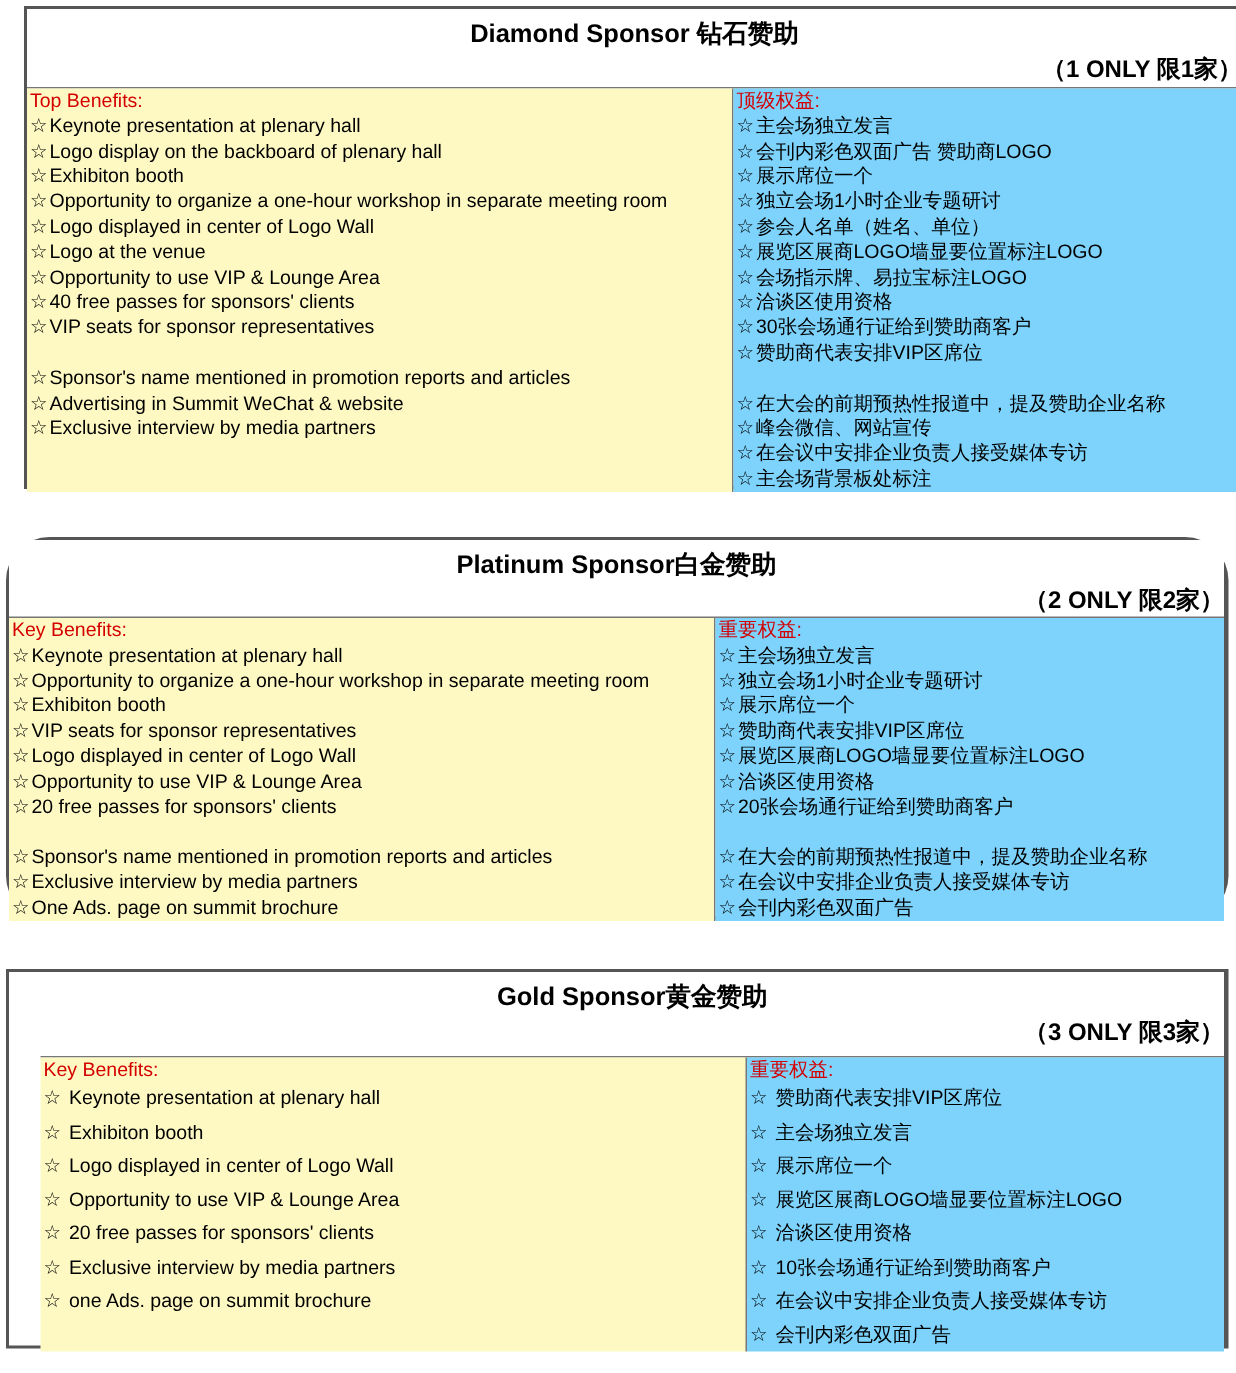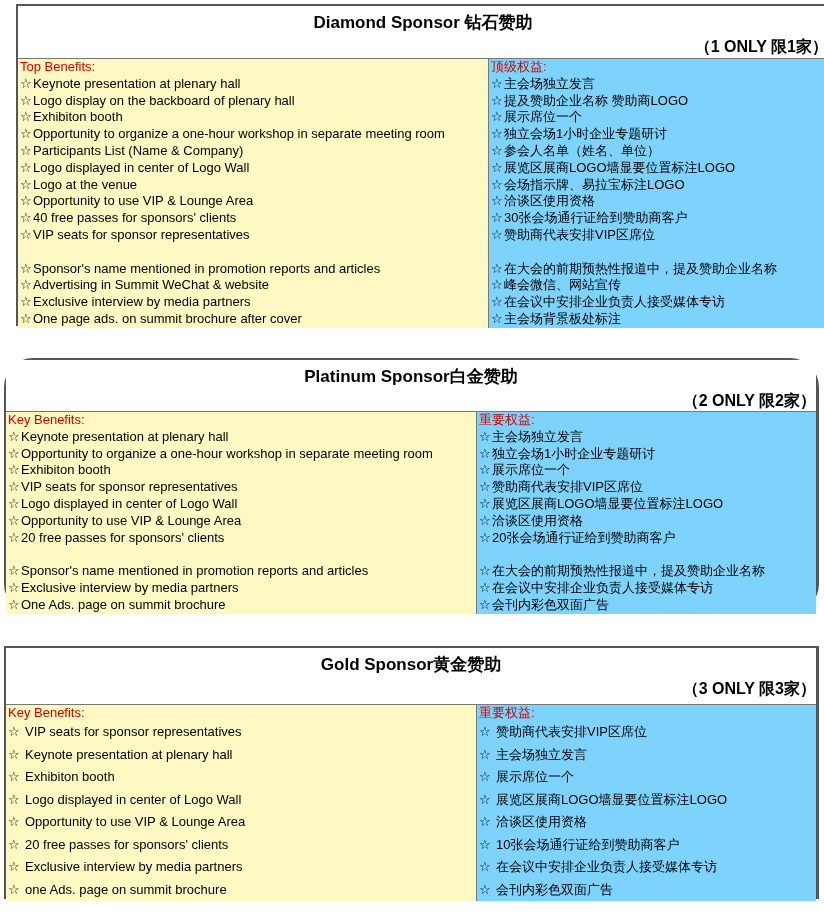--- a/index.html
+++ b/index.html
@@ -16,57 +16,55 @@
     .row { font-size: 13px; white-space: nowrap; overflow: hidden; }
     .row.hd { color: #d40000; }
     .row.gap { }
     .star { display: inline-block; width: 13px; }
     #diamond { top: 4px; height: 322px; margin-left: 12px; }
     #diamond .tier-header { height: 52px; }
     #diamond .row { height: 16.8px; line-height: 16.8px; }
     #platinum { top: 358px; height: 255px; border-radius: 29px; }
     #platinum .tier-header { height: 51px; }
     #platinum .row { height: 16.8px; line-height: 16.8px; }
-    #gold { top: 646px; height: 253px; }
+    #gold { top: 646px; height: 253px; padding-left: 21px; }
     #gold .tier-header { height: 56px; }
     #gold .row { height: 22.5px; line-height: 22.5px; }
     #gold .row.hd { height: 16px; line-height: 16px; }
     #gold .star { width: 17px; }
   </style>
 </head>
 <body>
 
 <div class="tier" id="diamond">
   <div class="tier-header">
     <div class="tier-title">Diamond Sponsor 钻石赞助</div>
     <div class="tier-quota">（1 ONLY 限1家）</div>
   </div>
   <div class="tier-body">
     <div class="col-en">
         <div class="row hd">Top Benefits:</div>
         <div class="row"><span class="star">☆</span><span>Keynote presentation at plenary hall</span></div>
         <div class="row"><span class="star">☆</span><span>Logo display on the backboard of plenary hall</span></div>
         <div class="row"><span class="star">☆</span><span>Exhibiton booth</span></div>
         <div class="row"><span class="star">☆</span><span>Opportunity to organize a one-hour workshop in separate meeting room</span></div>
-        <div class="row"><span class="star">☆</span><span>Participants List (Name &amp; Company)</span></div>
         <div class="row"><span class="star">☆</span><span>Logo displayed in center of Logo Wall</span></div>
         <div class="row"><span class="star">☆</span><span>Logo at the venue</span></div>
         <div class="row"><span class="star">☆</span><span>Opportunity to use VIP &amp; Lounge Area</span></div>
         <div class="row"><span class="star">☆</span><span>40 free passes for sponsors' clients</span></div>
         <div class="row"><span class="star">☆</span><span>VIP seats for sponsor representatives</span></div>
         <div class="row gap">&nbsp;</div>
         <div class="row"><span class="star">☆</span><span>Sponsor's name mentioned in promotion reports and articles</span></div>
         <div class="row"><span class="star">☆</span><span>Advertising in Summit WeChat &amp; website</span></div>
         <div class="row"><span class="star">☆</span><span>Exclusive interview by media partners</span></div>
-        <div class="row"><span class="star">☆</span><span>One page ads. on summit brochure after cover</span></div>
       </div>
     <div class="col-cn">
         <div class="row hd">顶级权益:</div>
         <div class="row"><span class="star">☆</span><span>主会场独立发言</span></div>
-        <div class="row"><span class="star">☆</span><span>提及赞助企业名称 赞助商LOGO</span></div>
+        <div class="row"><span class="star">☆</span><span>会刊内彩色双面广告 赞助商LOGO</span></div>
         <div class="row"><span class="star">☆</span><span>展示席位一个</span></div>
         <div class="row"><span class="star">☆</span><span>独立会场1小时企业专题研讨</span></div>
         <div class="row"><span class="star">☆</span><span>参会人名单（姓名、单位）</span></div>
         <div class="row"><span class="star">☆</span><span>展览区展商LOGO墙显要位置标注LOGO</span></div>
         <div class="row"><span class="star">☆</span><span>会场指示牌、易拉宝标注LOGO</span></div>
         <div class="row"><span class="star">☆</span><span>洽谈区使用资格</span></div>
         <div class="row"><span class="star">☆</span><span>30张会场通行证给到赞助商客户</span></div>
         <div class="row"><span class="star">☆</span><span>赞助商代表安排VIP区席位</span></div>
         <div class="row gap">&nbsp;</div>
         <div class="row"><span class="star">☆</span><span>在大会的前期预热性报道中，提及赞助企业名称</span></div>
@@ -115,21 +113,20 @@
 </div>
 
 <div class="tier" id="gold">
   <div class="tier-header">
     <div class="tier-title">Gold Sponsor黄金赞助</div>
     <div class="tier-quota">（3 ONLY 限3家）</div>
   </div>
   <div class="tier-body">
     <div class="col-en">
         <div class="row hd">Key Benefits:</div>
-        <div class="row"><span class="star">☆</span><span>VIP seats for sponsor representatives</span></div>
         <div class="row"><span class="star">☆</span><span>Keynote presentation at plenary hall</span></div>
         <div class="row"><span class="star">☆</span><span>Exhibiton booth</span></div>
         <div class="row"><span class="star">☆</span><span>Logo displayed in center of Logo Wall</span></div>
         <div class="row"><span class="star">☆</span><span>Opportunity to use VIP &amp; Lounge Area</span></div>
         <div class="row"><span class="star">☆</span><span>20 free passes for sponsors' clients</span></div>
         <div class="row"><span class="star">☆</span><span>Exclusive interview by media partners</span></div>
         <div class="row"><span class="star">☆</span><span>one Ads. page on summit brochure</span></div>
       </div>
     <div class="col-cn">
         <div class="row hd">重要权益:</div>

